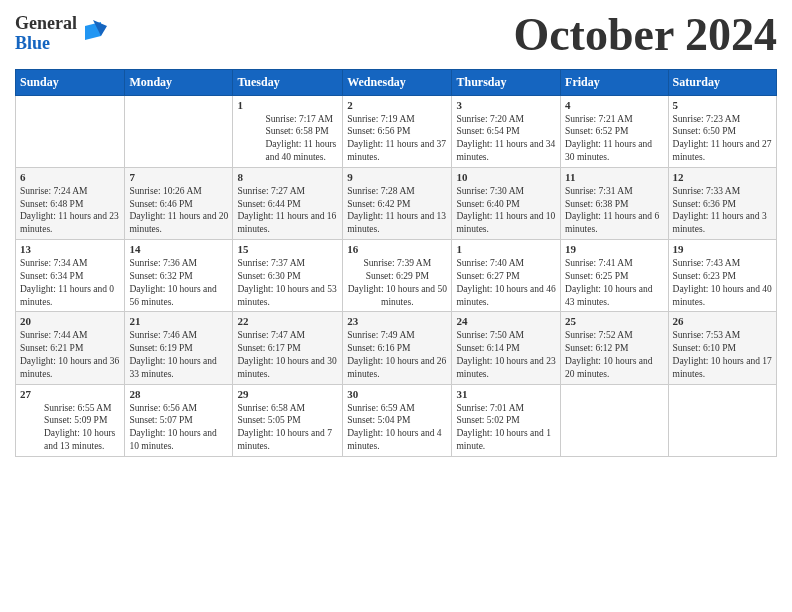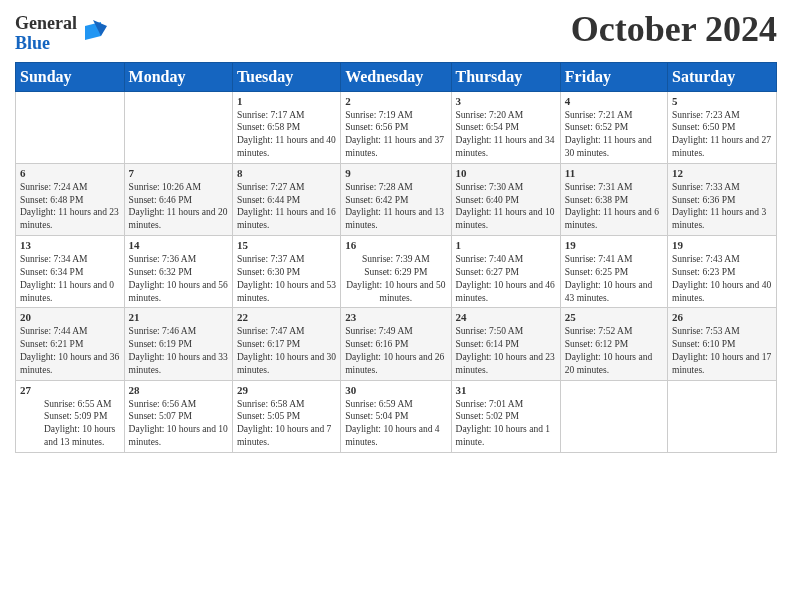--- a/index.html
+++ b/index.html
@@ -46,39 +46,39 @@
     .logo-icon {
       width: 28px;
       height: 28px;
       margin-left: 2px;
       margin-top: -4px;
     }
     .title-section {
       text-align: right;
     }
     .month-title {
-      font-size: 36px;
+      font-size: 46px;
       font-weight: bold;
       color: #333;
       line-height: 1.1;
     }
     .location {
       font-size: 14px;
       color: #555;
       margin-top: 2px;
     }
     .calendar {
       width: 100%;
       border-collapse: collapse;
       border: 1px solid #ccc;
     }
     .calendar th {
       background: #1565c0;
       color: #fff;
-      font-size: 16px;
+      font-size: 12px;
       font-weight: bold;
       padding: 5px 4px;
       text-align: left;
       border: 1px solid #1155a0;
     }
     .calendar td {
       vertical-align: top;
       border: 1px solid #ccc;
       padding: 3px 4px;
       width: 113px;
@@ -140,21 +140,21 @@
         <th>Friday</th>
         <th>Saturday</th>
       </tr>
     </thead>
     <tbody id="calendar-body">
     <tr>
           <td class="empty-cell"></td>
           <td class="empty-cell"></td>
           <td>
             <span class="day-number">1</span>
-            <div class="day-info" style="white-space: pre-line;">Sunrise: 7:17 AM
+            <div class="day-info" style="white-space: pre-line; margin-left: 28px;">Sunrise: 7:17 AM
 Sunset: 6:58 PM
 Daylight: 11 hours and 40 minutes.</div>
           </td>
           <td>
             <span class="day-number">2</span>
             <div class="day-info" style="white-space: pre-line;">Sunrise: 7:19 AM
 Sunset: 6:56 PM
 Daylight: 11 hours and 37 minutes.</div>
           </td>
           <td>

